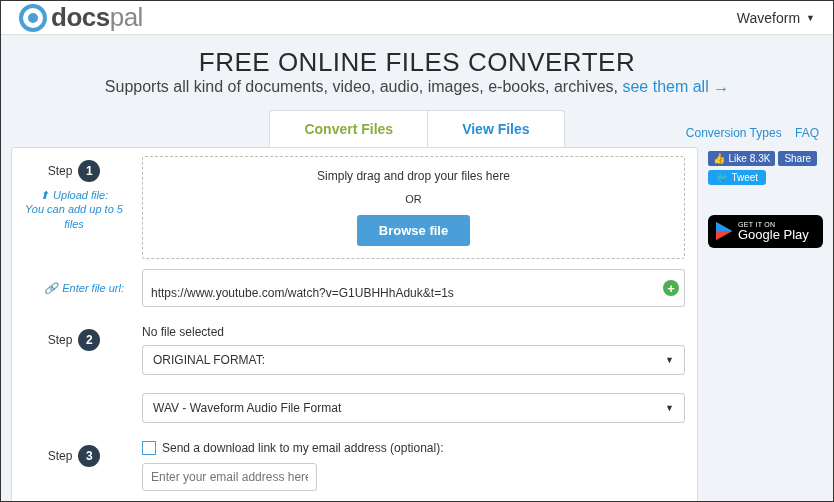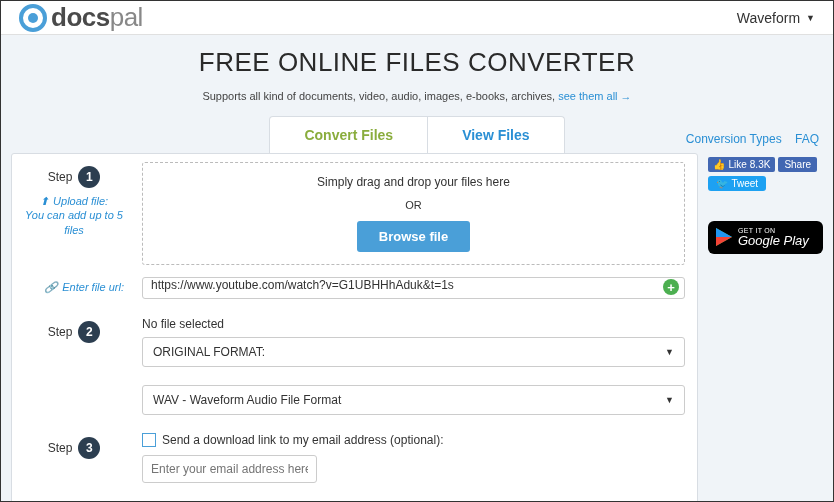--- a/index.html
+++ b/index.html
@@ -6,21 +6,21 @@
 body { font-family: Arial, Helvetica, sans-serif; background: #fff; color: #333; width: 834px; height: 502px; overflow: hidden; border: 1px solid #333; }
 .header { height: 34px; display: flex; align-items: center; justify-content: space-between; padding: 0 18px; background: #fff; border-bottom: 1px solid #e0e0e0; }
 .logo { display: flex; align-items: center; gap: 4px; }
 .logo-icon { width: 28px; height: 28px; border: 4px solid #4a9fd8; border-radius: 50%; position: relative; display:flex; align-items:center; justify-content:center; }
 .logo-icon::after { content: ""; width: 10px; height: 10px; background: #4a9fd8; border-radius: 50%; }
 .logo-text { font-size: 26px; font-weight: 600; color: #4a4a4a; letter-spacing: -0.5px; }
 .logo-text .pal { color: #888; font-weight: 400; }
 .lang { font-size: 14px; color: #333; cursor: pointer; display: flex; align-items: center; gap: 6px; }
 .hero { background: #f0f4f8; text-align: center; padding: 12px 0 0; }
 .hero h1 { font-size: 26px; font-weight: 400; color: #2a2a2a; letter-spacing: 0.5px; }
-.hero .sub { font-size: 11px; color: #444; margin-top: 12px; }
+.hero .sub { font-size: 16px; color: #444; margin-top: 0; }
 .hero .sub a { color: #2a8fd4; text-decoration: none; }
 .tabs-row { display: flex; justify-content: center; margin-top: 14px; position: relative; }
 .tabs { display: flex; background: #fff; border: 1px solid #d8dde3; border-bottom: none; border-radius: 4px 4px 0 0; }
 .tab { padding: 10px 34px; font-size: 14px; font-weight: 600; cursor: pointer; border-right: 1px solid #d8dde3; }
 .tab:last-child { border-right: none; }
 .tab.active { color: #8aad3d; }
 .tab.inactive { color: #2a8fd4; }
 .right-links { position: absolute; right: 14px; top: 16px; font-size: 12px; }
 .right-links a { color: #2a8fd4; text-decoration: none; margin-left: 10px; }
 .main-wrap { display: flex; background: #f0f4f8; padding: 0 10px 10px; gap: 10px; }
@@ -32,21 +32,21 @@
 .upload-hint { color: #2a8fd4; font-size: 11px; font-style: italic; margin-top: 6px; line-height: 1.3; }
 .upload-hint .u { display: inline-flex; align-items:center; gap:4px; font-style: italic; }
 .upload-hint .sub2 { display:block; }
 .drop-zone { flex: 1; border: 1px dashed #bbb; border-radius: 3px; text-align: center; padding: 12px 0; font-size: 12px; color: #333; }
 .drop-zone .or { margin: 10px 0; font-size: 11px; }
 .browse-btn { background: #4a9fd8; color: #fff; border: none; padding: 8px 22px; font-size: 13px; font-weight: 600; border-radius: 3px; cursor: pointer; }
 .url-row { display: flex; align-items: center; gap: 18px; margin-top: 10px; }
 .url-label { width: 100px; text-align: right; font-size: 11px; font-style: italic; color: #2a8fd4; flex-shrink:0; }
 .url-label .lk { display:inline-block; margin-right:4px; }
 .url-input-wrap { flex: 1; position: relative; }
-.url-input { width: 100%; padding: 0 28px 6px 8px; border: 1px solid #ccc; border-radius: 3px; font-size: 12px; color: #333; }
+.url-input { width: 100%; padding: 16px 28px 6px 8px; border: 1px solid #ccc; border-radius: 3px; font-size: 12px; color: #333; }
 .add-btn { position: absolute; right: 6px; top: 50%; transform: translateY(-50%); width: 16px; height: 16px; background: #4caf50; border-radius: 50%; color: #fff; display: flex; align-items: center; justify-content: center; font-size: 13px; cursor: pointer; font-weight: bold; }
 .step2-content { flex: 1; }
 .nofile { font-size: 12px; color: #333; margin-bottom: 6px; }
 .formats { display: flex; gap: 18px; flex-direction: column; }
 .select { flex: 1; border: 1px solid #ccc; border-radius: 3px; padding: 7px 10px; font-size: 12px; color: #333; display: flex; justify-content: space-between; align-items: center; cursor: pointer; background:#fff; }
 .step3-content { flex: 1; }
 .check-row { display: flex; align-items: center; gap: 6px; font-size: 12px; color: #333; }
 .check { width: 14px; height: 14px; border: 1px solid #4a9fd8; background:#fff; }
 .email-input { margin-top: 8px; padding: 6px 8px; border: 1px solid #ccc; border-radius: 3px; font-size: 12px; width: 175px; color:#999; }
 .convert-btn { width: 100%; margin-top: 14px; padding: 12px; background: #cfd6dd; color: #7a8594; border: none; font-size: 15px; font-weight: 700; letter-spacing: 0.5px; border-radius: 3px; cursor: pointer; }
@@ -54,21 +54,21 @@
 .social { display: flex; flex-wrap: wrap; gap: 3px; margin-bottom: 4px; }
 .fb-like { background: #4267b2; color: #fff; font-size: 10px; padding: 2px 5px; border-radius: 2px; display:inline-flex; align-items:center; gap:3px; }
 .fb-share { background: #4267b2; color: #fff; font-size: 10px; padding: 2px 6px; border-radius: 2px; }
 .tw { background: #1da1f2; color: #fff; font-size: 10px; padding: 2px 8px; border-radius: 3px; display:inline-flex; align-items:center; gap:3px; }
 .gplay { margin-top: 30px; background: #000; border-radius: 6px; padding: 6px 8px; display: flex; align-items: center; gap: 6px; cursor:pointer; }
 .gplay-tri { width: 0; height: 0; border-left: 16px solid #4caf50; border-top: 9px solid transparent; border-bottom: 9px solid transparent; position:relative; }
 .gplay-tri::before{ content:""; position:absolute; left:-16px; top:-9px; width:0;height:0; border-left:16px solid #2196f3; border-top:9px solid transparent; border-bottom:0; }
 .gplay-tri::after{ content:""; position:absolute; left:-16px; bottom:-9px; width:0;height:0; border-left:16px solid #f44336; border-bottom:9px solid transparent; border-top:0; }
 .gplay-txt { color: #fff; line-height: 1.05; }
 .gplay-txt .s { font-size: 7px; letter-spacing:0.3px; }
-.gplay-txt .l { font-size: 13px; font-weight: 500; font-style: italic; }
+.gplay-txt .l { font-size: 13px; font-weight: 500; }
 .caret { font-size: 9px; }
 .step-row.sp { margin-top: 18px; align-items:flex-start; }
 .thumb { font-size:10px; }
 .bird { font-size:10px; }
 </style>
 </head>
 <body>
 
 <div class="header">
   <div class="logo">

